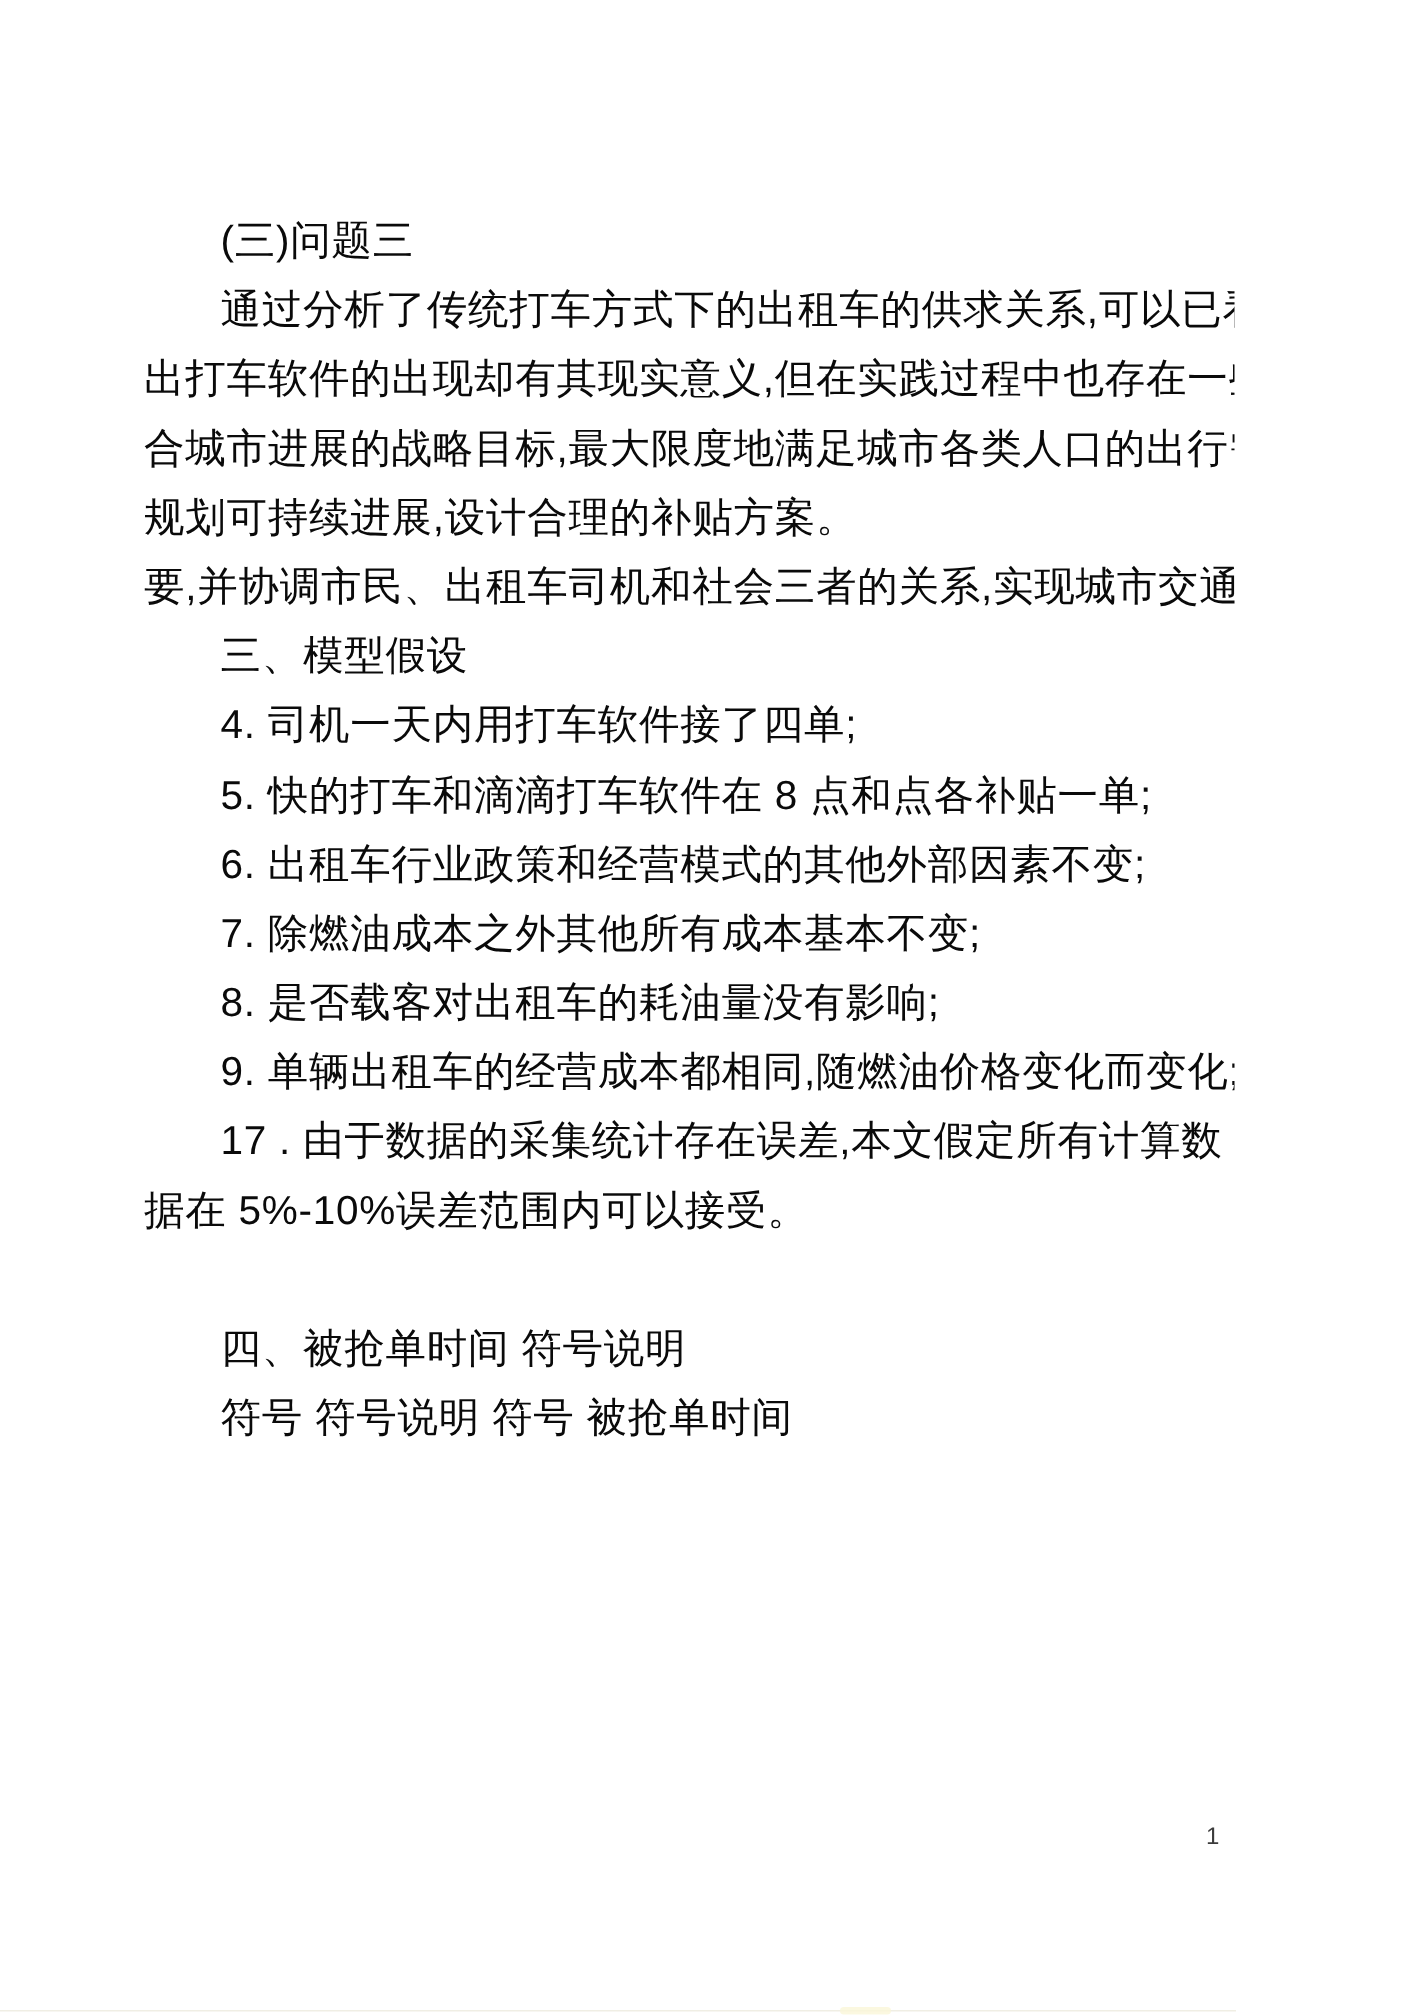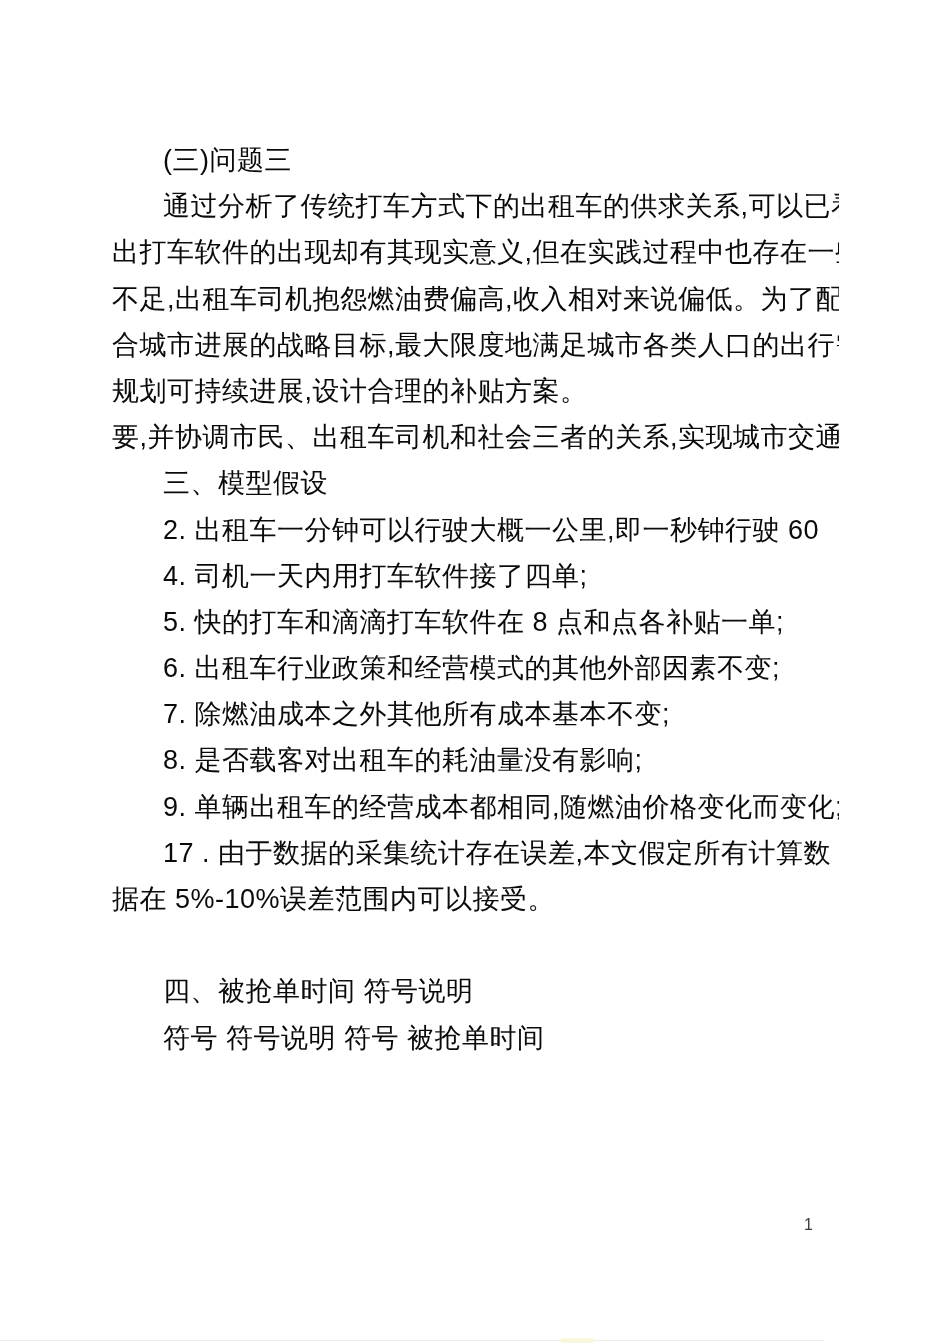--- a/index.html
+++ b/index.html
@@ -10,21 +10,21 @@
   body {
     width: 950px;
     height: 1344px;
     position: relative;
     overflow: hidden;
     font-family: "Liberation Sans", "DejaVu Sans", sans-serif;
     color: #000000;
   }
   .doc-body {
     position: absolute;
-    left: 112px;
+    left: 96px;
     top: 137px;
     width: 727px;
   }
   .line {
     font-size: 27px;
     line-height: 46.2px;
     height: 46.2px;
     letter-spacing: 0.5px;
     white-space: nowrap;
     overflow: hidden;
@@ -64,26 +64,24 @@
     opacity: 0.8;
   }
 </style>
 </head>
 <body>
 
 <div class="doc-body">
   <div class="line ind">(三)问题三</div>
   <div class="line ind">通过分析了传统打车方式下的出租车的供求关系,可以已看</div>
   <div class="line">出打车软件的出现却有其现实意义,但在实践过程中也存在一些</div>
-  <div class="line">不足,出租车司机抱怨燃油费偏高,收入相对来说偏低。为了配</div>
   <div class="line">合城市进展的战略目标,最大限度地满足城市各类人口的出行需</div>
   <div class="line">规划可持续进展,设计合理的补贴方案。</div>
   <div class="line">要,并协调市民、出租车司机和社会三者的关系,实现城市交通</div>
   <div class="line ind">三、模型假设</div>
-  <div class="line ind">2. 出租车一分钟可以行驶大概一公里,即一秒钟行驶 60</div>
   <div class="line ind">4. 司机一天内用打车软件接了四单;</div>
   <div class="line ind">5. 快的打车和滴滴打车软件在 8 点和点各补贴一单;</div>
   <div class="line ind">6. 出租车行业政策和经营模式的其他外部因素不变;</div>
   <div class="line ind">7. 除燃油成本之外其他所有成本基本不变;</div>
   <div class="line ind">8. 是否载客对出租车的耗油量没有影响;</div>
   <div class="line ind">9. 单辆出租车的经营成本都相同,随燃油价格变化而变化;</div>
   <div class="line ind">17 . 由于数据的采集统计存在误差,本文假定所有计算数</div>
   <div class="line">据在 5%-10%误差范围内可以接受。</div>
   <div class="line blank"></div>
   <div class="line ind">四、被抢单时间 符号说明</div>

